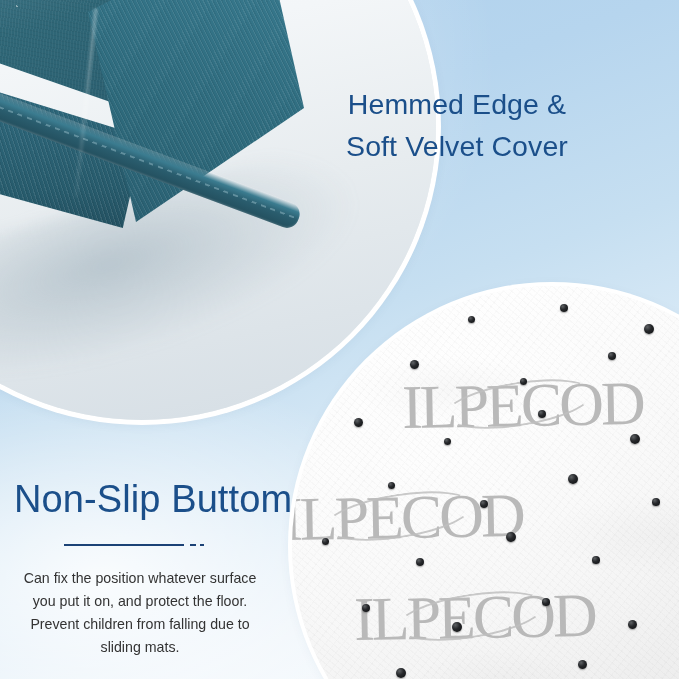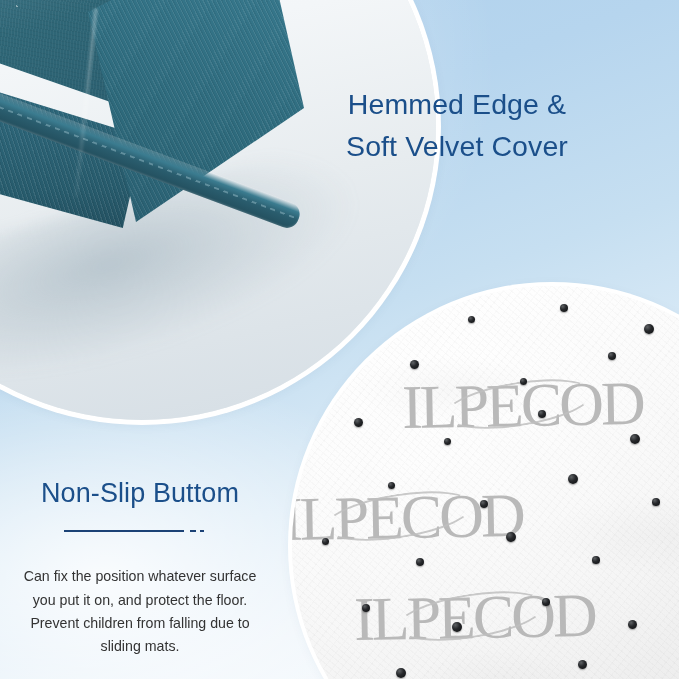--- a/index.html
+++ b/index.html
@@ -281,21 +281,21 @@
   }
 
   .block-bottom {
     position:absolute;
     left:14px; top:477px;
     width:252px;
     text-align:center;
   }
   .heading-bottom {
     color:#1b4f8a;
-    font-size:27px;
+    font-size:38px;
     font-weight:400;
     letter-spacing:.1px;
     line-height:1.2;
     white-space:nowrap;
   }
   .divider {
     position:relative;
     margin:17px auto 0 auto;
     width:152px;
     height:10px;
@@ -312,21 +312,21 @@
     width:6px; height:2px;
     background:#1b4276;
   }
   .divider-dash-b {
     position:absolute;
     left:136px; top:4px;
     width:4px; height:2px;
     background:#1b4276;
   }
   .body-text {
-    margin-top:29px;
+    margin-top:17px;
     color:#333333;
     font-size:14.2px;
     line-height:1.63;
     font-weight:400;
     white-space:pre-line;
   }
 </style>
 </head>
 <body>
 

